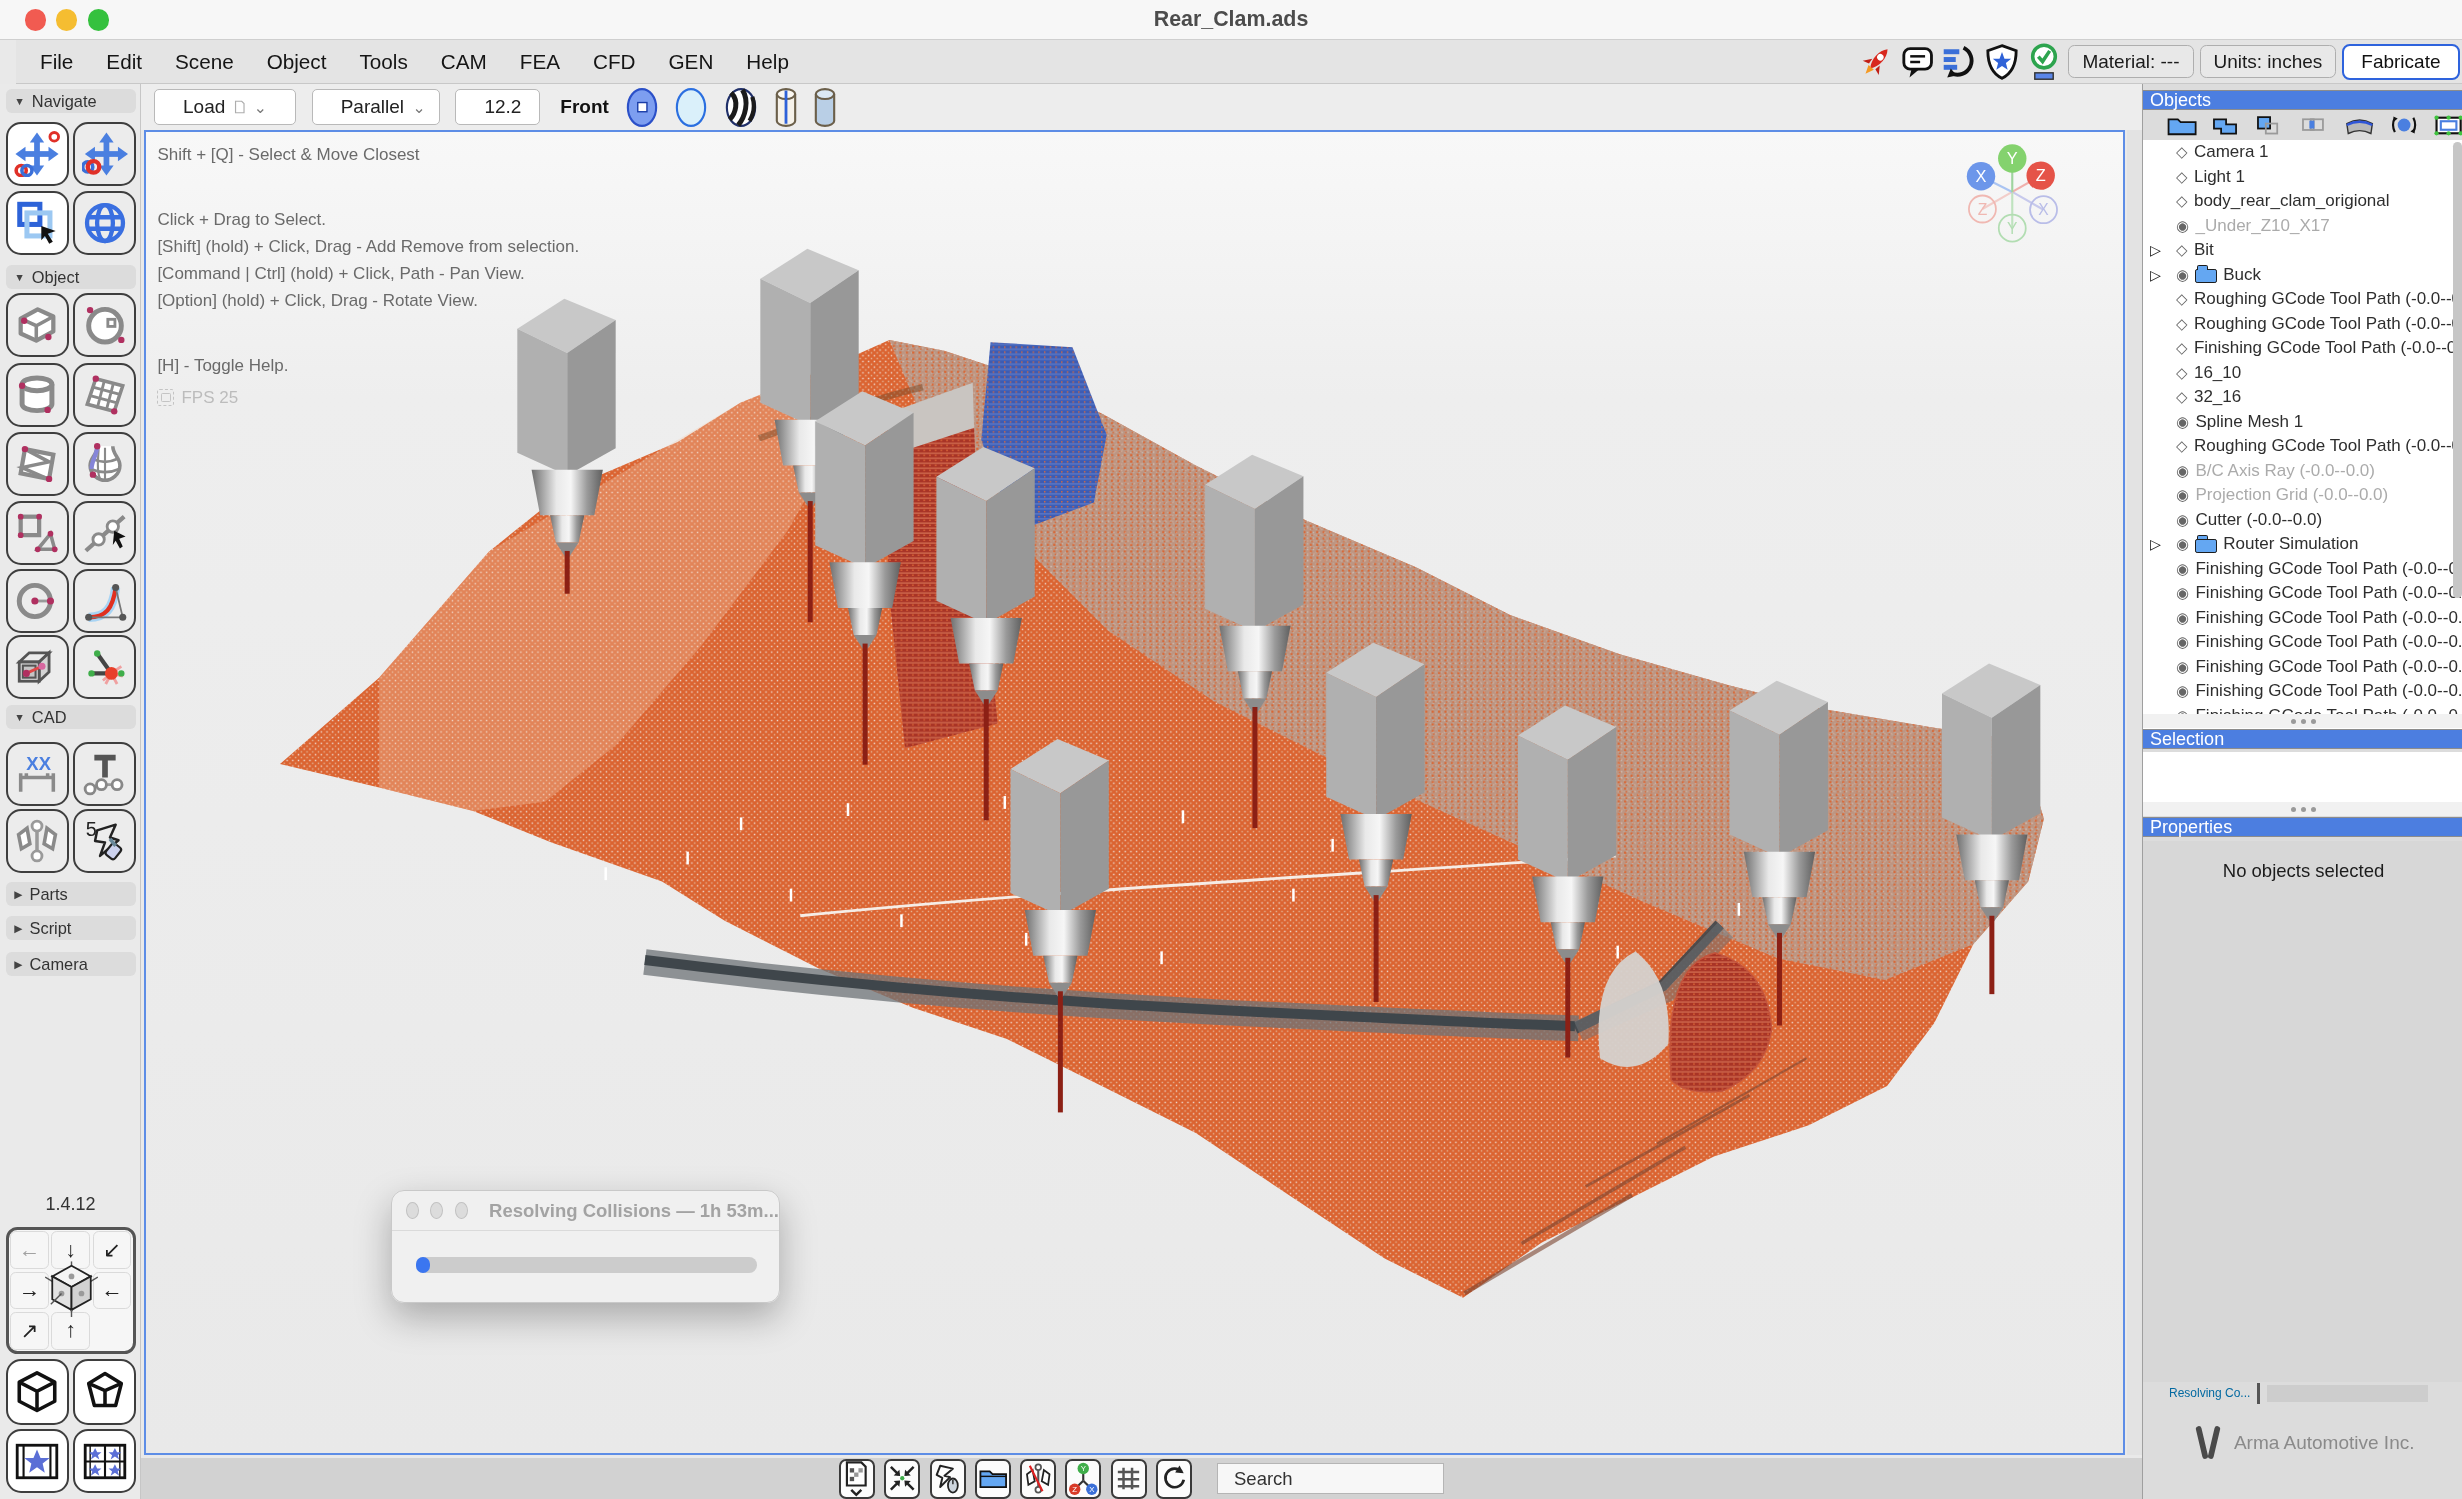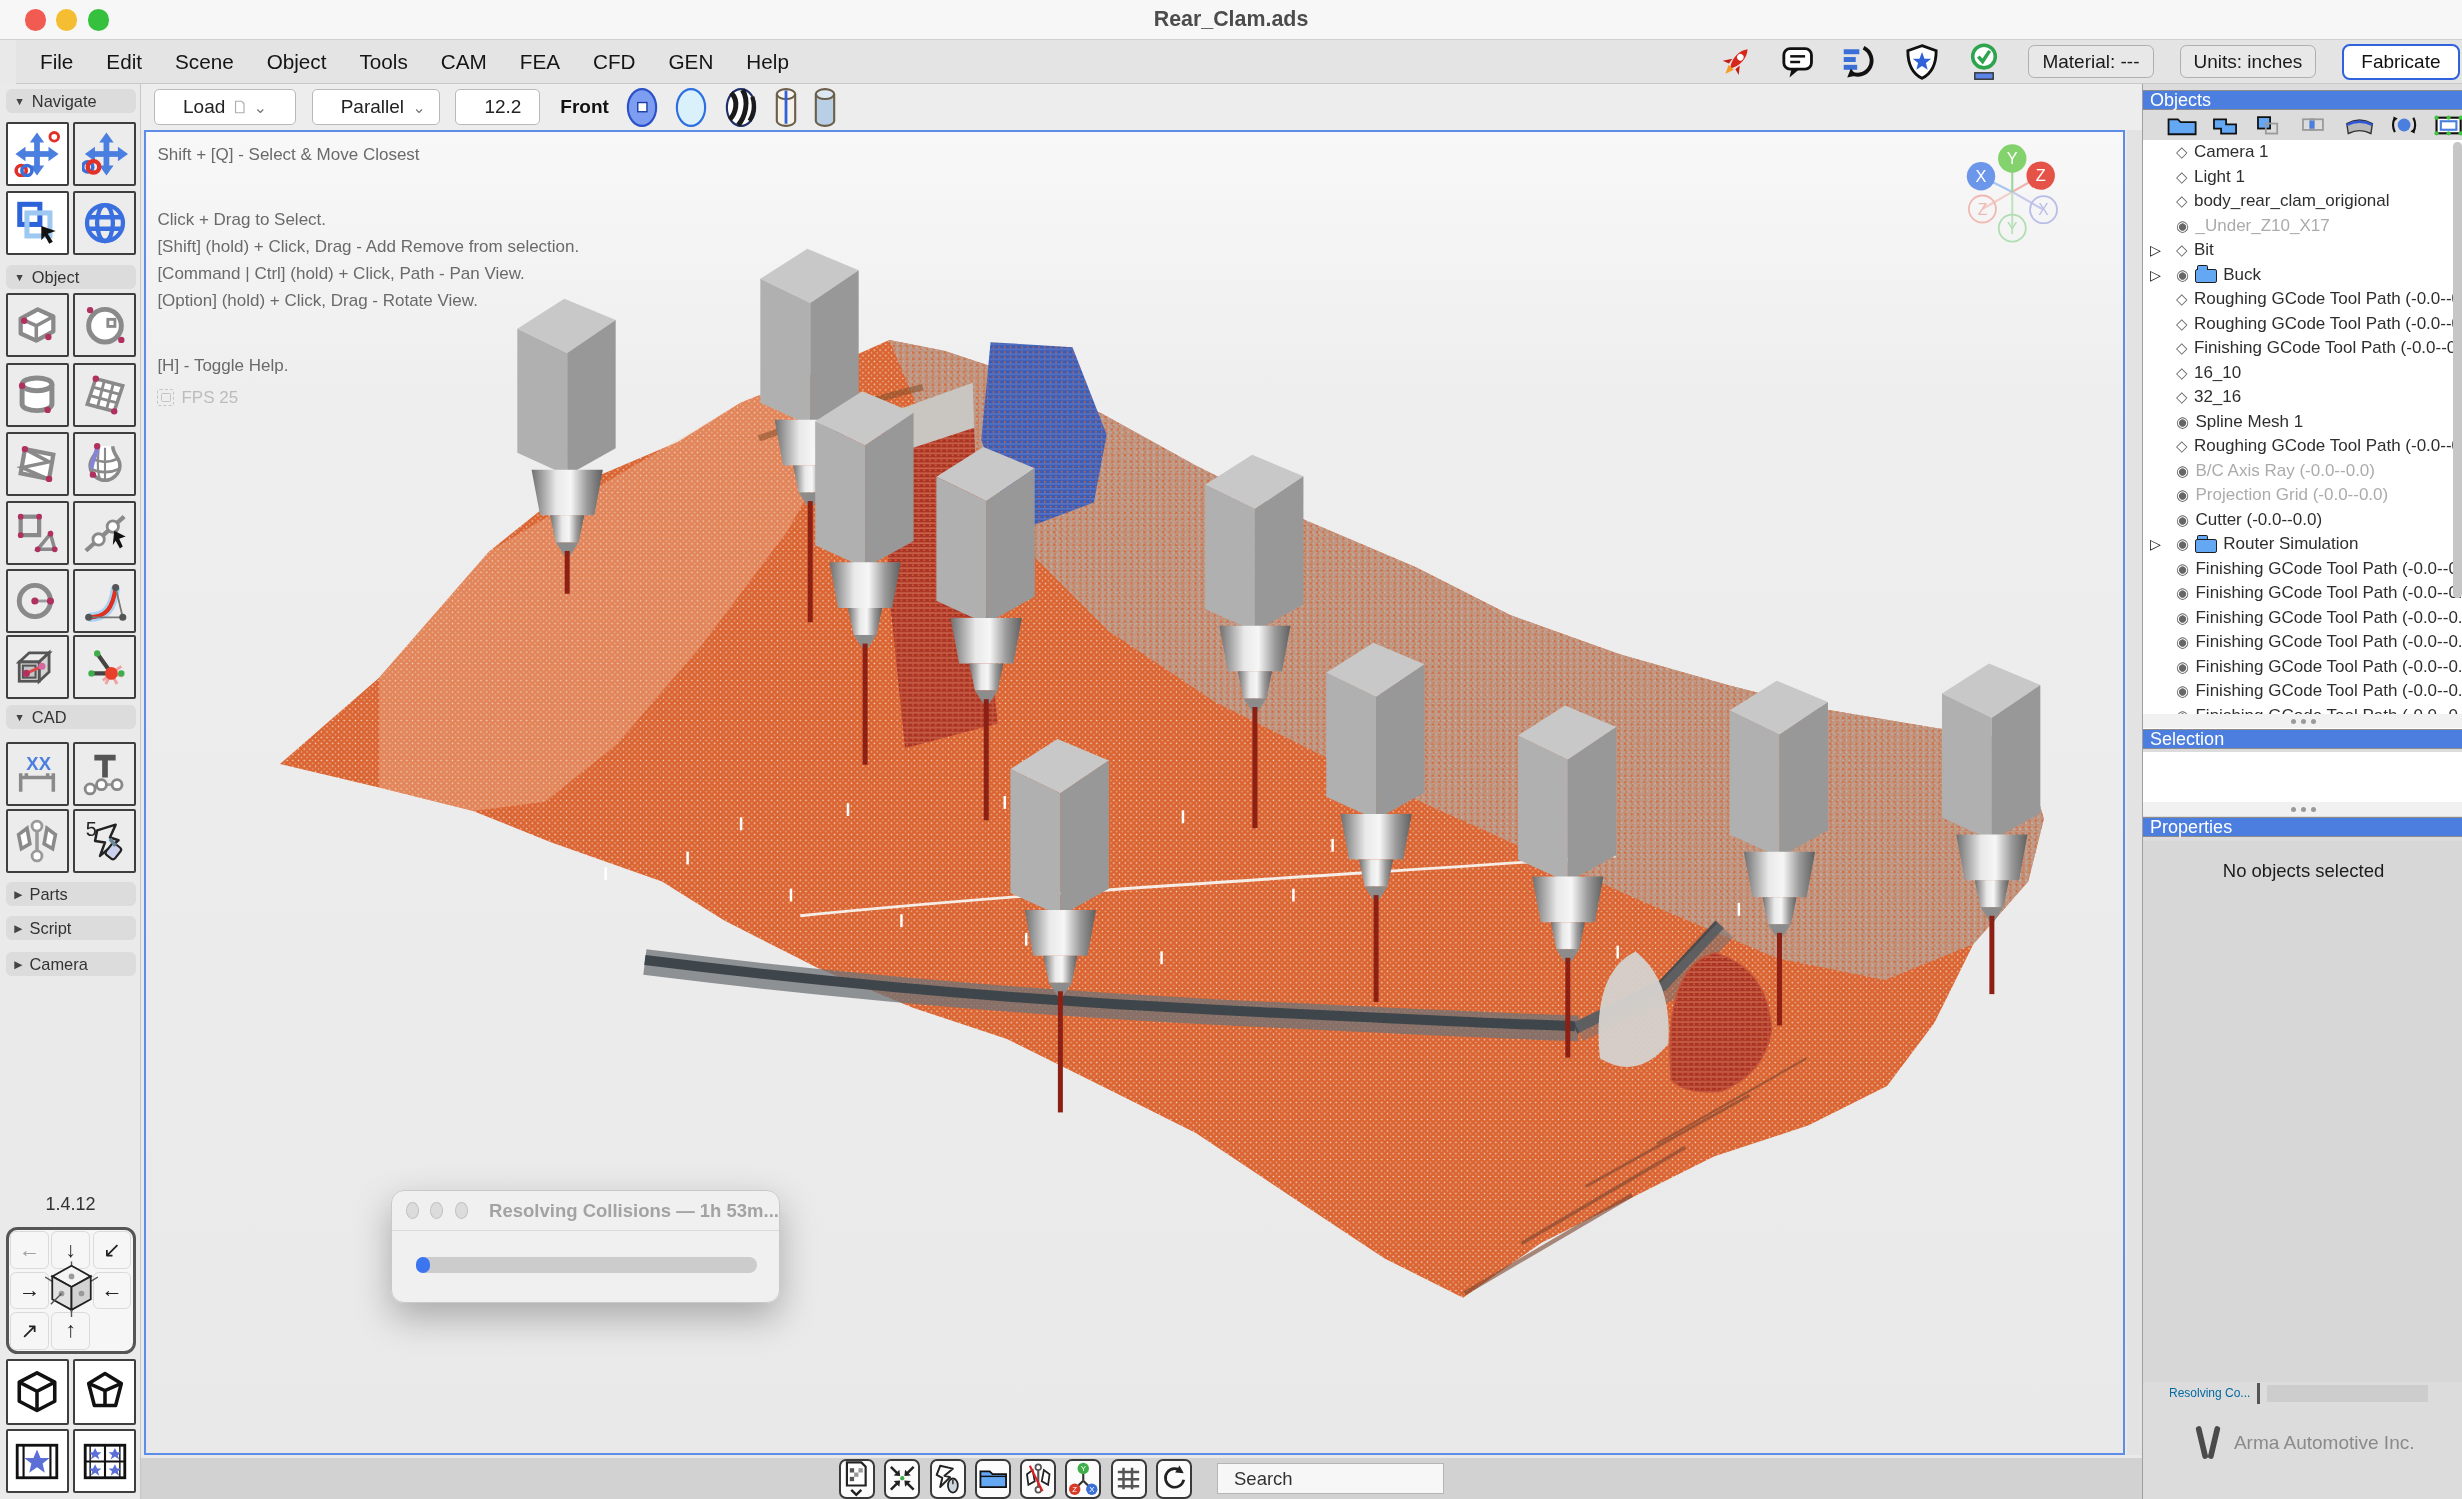--- a/index.html
+++ b/index.html
@@ -13,42 +13,42 @@
   .tl.red{left:25px;background:#f15b51;}
   .tl.yel{left:56px;background:#f5bd31;}
   .tl.grn{left:88px;background:#35c13e;}
   .wtitle{position:absolute;left:0;right:0;top:7.1px;text-align:center;font-size:21.4px;
     font-weight:bold;color:#4c4c4c;}
 
   
   .menubar{position:absolute;left:16px;top:40px;width:2462px;height:44px;background:#e4e4e4;
     border-bottom:0.7px solid #c8c8c8;display:flex;align-items:center;padding:0 18.5px 0 24px;}
   .menuitems{display:flex;gap:33px;font-size:20.7px;color:#151515;}
-  .menu-right{margin-left:auto;display:flex;align-items:center;gap:26px;}
+  .menu-right{margin-left:auto;display:flex;align-items:center;gap:6px;}
   .micon{width:36px;height:36px;display:flex;align-items:center;justify-content:center;}
   .chip{height:33px;padding:0 13px;background:#e8e8e8;border:1.4px solid #aeaeae;border-radius:6.4px;
     font-size:19px;color:#1b1b1b;display:flex;align-items:center;}
   .fab{height:36px;padding:0 17px;background:#ffffff;border:2.8px solid #2e63dd;border-radius:7.8px;
     font-size:19px;color:#111;display:flex;align-items:center;}
 
   
   .subtoolbar{position:absolute;left:141px;top:84px;width:2001px;height:46px;background:#ededed;
     display:flex;align-items:center;gap:15.7px;padding-left:13px;}
   .dd{height:36px;background:#fff;border:1.4px solid #b9b9b9;border-radius:5px;display:flex;
     align-items:center;font-size:19px;color:#222;padding:0 28px;gap:8.5px;}
   .dd .chev{color:#777;font-size:15.7px;margin-left:auto;}
   .front-label{font-size:19px;font-weight:bold;color:#111;margin-left:4.3px;}
 
   
   .sidebar{position:absolute;left:0;top:84px;width:141px;height:1415px;background:#eaeaea;
     border-right:0.7px solid #c6c6c6;}
   .shead{position:absolute;left:5.7px;width:130px;height:24px;background:#dcdcdc;border-radius:5.7px;
     font-size:16.4px;color:#333;display:flex;align-items:center;padding-left:8.5px;gap:7.1px;}
   .shead .tri{font-size:10.7px;color:#444;}
-  .tbtn{position:absolute;width:63px;height:64px;border:2.8px solid #3e3e3e;border-radius:2px;
+  .tbtn{position:absolute;width:63px;height:64px;border:2.8px solid #3e3e3e;border-radius:15px;
     background:#ececec;display:flex;align-items:center;justify-content:center;}
   .tbtn.active{background:#ffffff;}
   .version{position:absolute;left:0;width:141px;text-align:center;font-size:18px;color:#333;}
   .viewcube{position:absolute;left:5.7px;width:130px;height:127px;border:3.6px solid #555;
     border-radius:11.4px;background:#f6f6f6;display:grid;grid-template-columns:1fr 1fr 1fr;
     grid-template-rows:1fr 1fr 1fr;}
   .vc-cell{display:flex;align-items:center;justify-content:center;font-size:21.4px;color:#222;
     border:0.7px solid #dadada;border-radius:5.7px;margin:1.4px;}
   .vc-cell.plain{border:none;}
   .vc-cell.grayarrow{color:#a2a2a2;}

